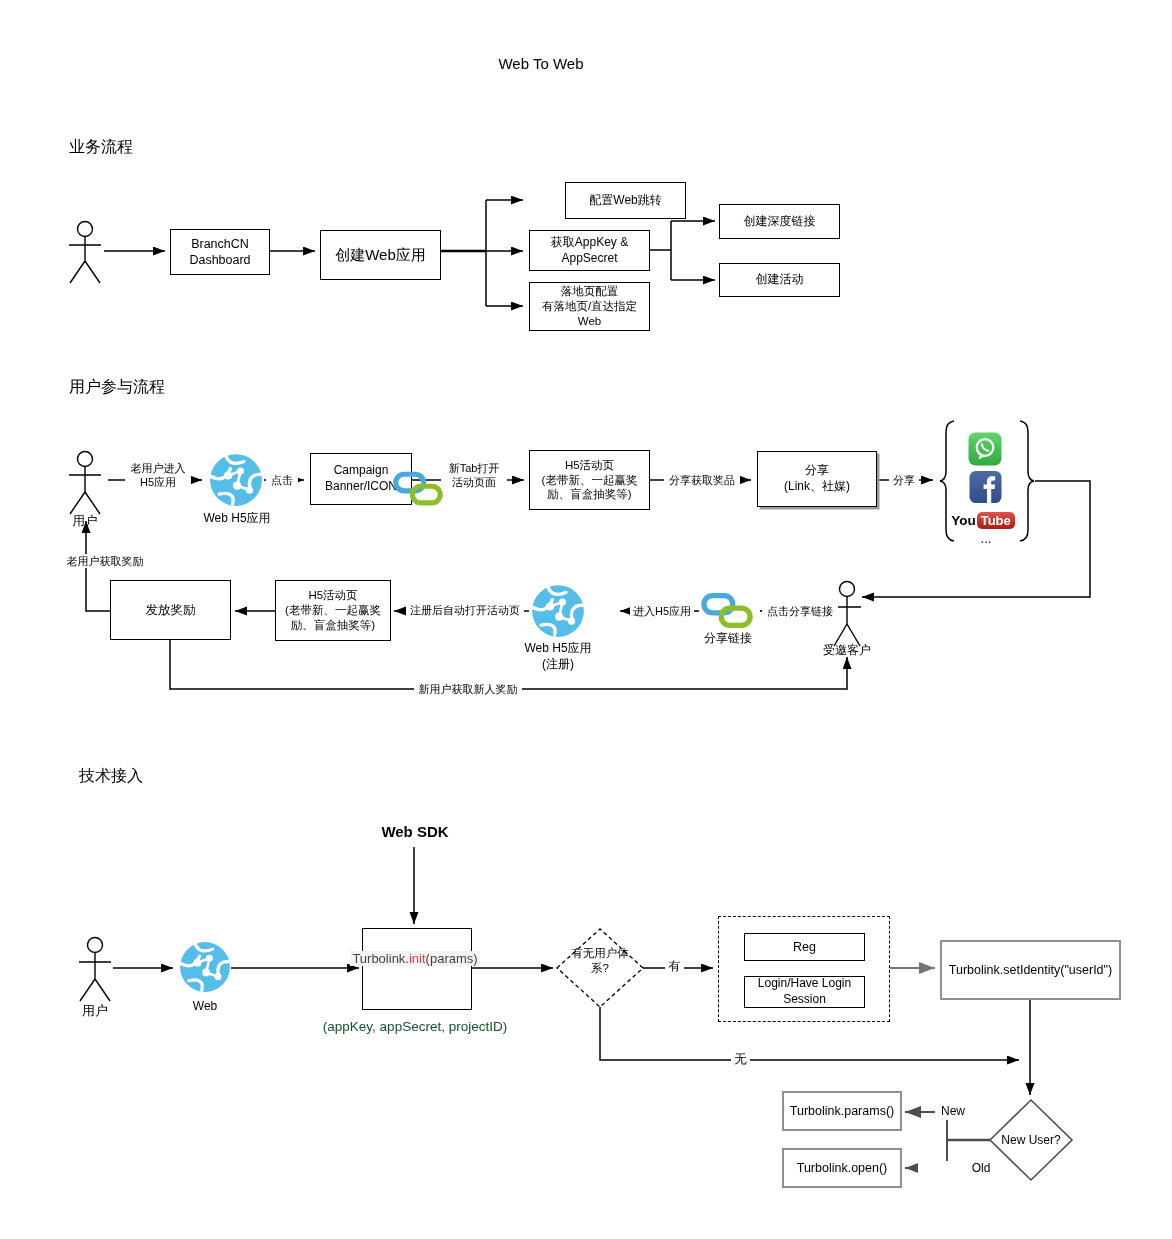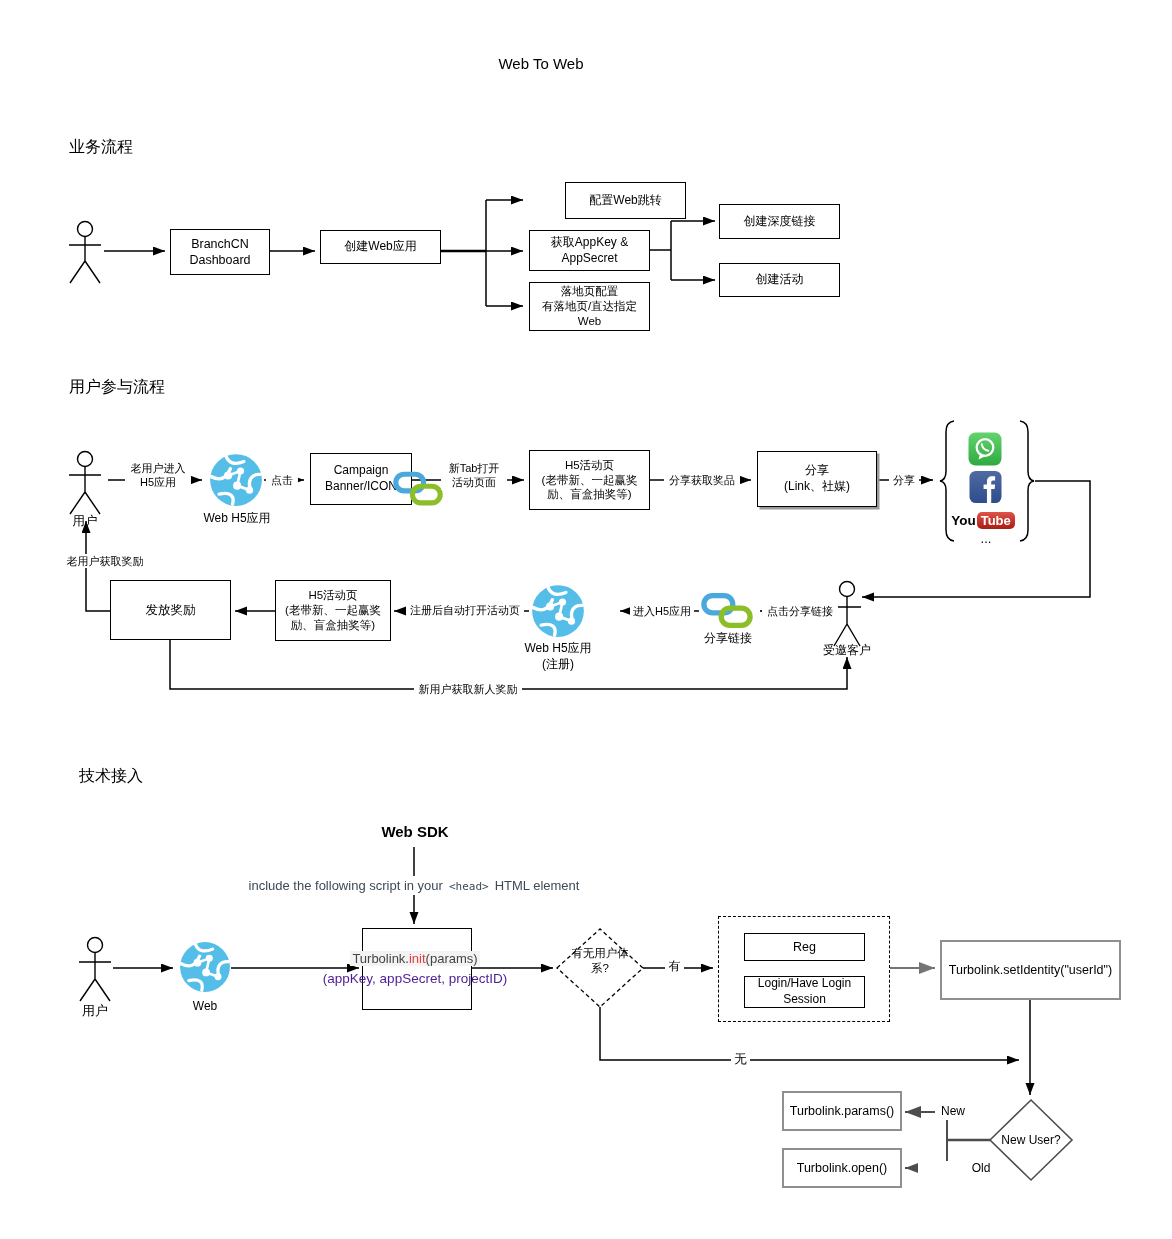--- a/index.html
+++ b/index.html
@@ -17,21 +17,21 @@
   .heading{position:absolute;font-size:16px;}
   .title{position:absolute;font-size:15px;text-align:center;}
   .icon{position:absolute;}
   .yt{display:flex;align-items:center;justify-content:center;font-weight:bold;}
   .yt .you{color:#000;font-size:13.5px;}
   .yt .tube{background:linear-gradient(#E0524A,#A81D15);color:#fff;font-size:13px;
     border-radius:5px;padding:1px 4px;margin-left:1px;}
   .initwrap{position:absolute;text-align:center;font-size:13px;line-height:1.5;}
   .initline1{background:#f3f3f3;padding:0 2px;color:#444;}
   .initline1 .red{color:#E03C3C;}
-  .initline2{font-size:13.5px;color:#4c1d95;}
+  .initline2{font-size:13.5px;color:#14532d;margin-top:48px;}
   .includewrap{position:absolute;text-align:center;background:#fff;font-size:13px;color:#3d4a56;padding:2px 0;}
   .includewrap .code{font-family:"DejaVu Sans Mono",monospace;font-size:11px;margin:0 6px;}
   .sdk{position:absolute;font-weight:bold;font-size:15px;text-align:center;}
   .dashedbox{position:absolute;border:1px dashed #000;background:#fff;box-sizing:border-box;}
   .dlabel{position:absolute;text-align:center;white-space:pre-line;}
 </style>
 </head>
 <body>
 
 <div id="canvas">
@@ -127,21 +127,21 @@
     </g>
   </svg>
 
   <div class="title" style="left:441px;top:55px;width:200px;">Web To Web</div>
   <div class="heading" style="left:69px;top:137px;">业务流程</div>
   <div class="heading" style="left:69px;top:377px;">用户参与流程</div>
   <div class="heading" style="left:79px;top:766px;">技术接入</div>
 
   <div class="node" style="left:170px;top:229px;width:100px;height:46px;font-size:12.5px;">BranchCN
 Dashboard</div>
-  <div class="node" style="left:320px;top:230px;width:121px;height:34px;font-size:12px;">创建Web应用</div>
+  <div class="node" style="left:320px;top:230px;width:121px;height:50px;font-size:15px;">创建Web应用</div>
   <div class="node" style="left:529px;top:182px;width:121px;height:37px;margin-left:36px;">配置Web跳转</div>
   <div class="node" style="left:529px;top:230px;width:121px;height:41px;">获取AppKey &amp;
 AppSecret</div>
   <div class="node sm" style="left:529px;top:282px;width:121px;height:49px;">落地页配置
 有落地页/直达指定
 Web</div>
   <div class="node" style="left:719px;top:204px;width:121px;height:35px;">创建深度链接</div>
   <div class="node" style="left:719px;top:263px;width:121px;height:34px;">创建活动</div>
 
   <div class="lbl" style="left:65px;top:513px;width:40px;font-size:12.5px;">用户</div>
@@ -245,23 +245,20 @@
 活动页面</div>
   <div class="lbl bg" style="left:664px;top:473px;width:74px;">分享获取奖品</div>
   <div class="lbl bg" style="left:889px;top:473px;width:28px;">分享</div>
   <div class="lbl bg" style="left:762px;top:604px;width:74px;">点击分享链接</div>
   <div class="lbl bg" style="left:630px;top:604px;width:62px;">进入H5应用</div>
   <div class="lbl bg" style="left:406px;top:603px;width:116px;">注册后自动打开活动页</div>
   <div class="lbl bg" style="left:45px;top:554px;width:86px;margin-left:16px;">老用户获取奖励</div>
   <div class="lbl bg" style="left:414px;top:682px;width:106px;">新用户获取新人奖励</div>
 
   <div class="sdk" style="left:354px;top:823px;width:122px;">Web SDK</div>
-  <div class="includewrap" style="left:213px;top:876px;width:402px;">
-    <span>include the following script in your</span><span class="code">&lt;head&gt;</span><span>HTML element</span>
-  </div>
 
   <div class="lbl" style="left:74px;top:1003px;width:42px;font-size:13px;">用户</div>
 
   <div class="icon" style="left:179px;top:941px;">
     <svg viewBox="0 0 48 48" width="52" height="52">
       <circle cx="24" cy="24" r="23" fill="#55BEE8"></circle>
       <g stroke="#fff" stroke-width="3" fill="none" stroke-linecap="round">
         <path d="M2,21 C10,25 15,23 19,14"></path>
           <path d="M15,2.5 C17,9 23,11 31,7.5"></path>
         <path d="M45.5,19 C38,18.5 34.5,24 36.5,31"></path>

